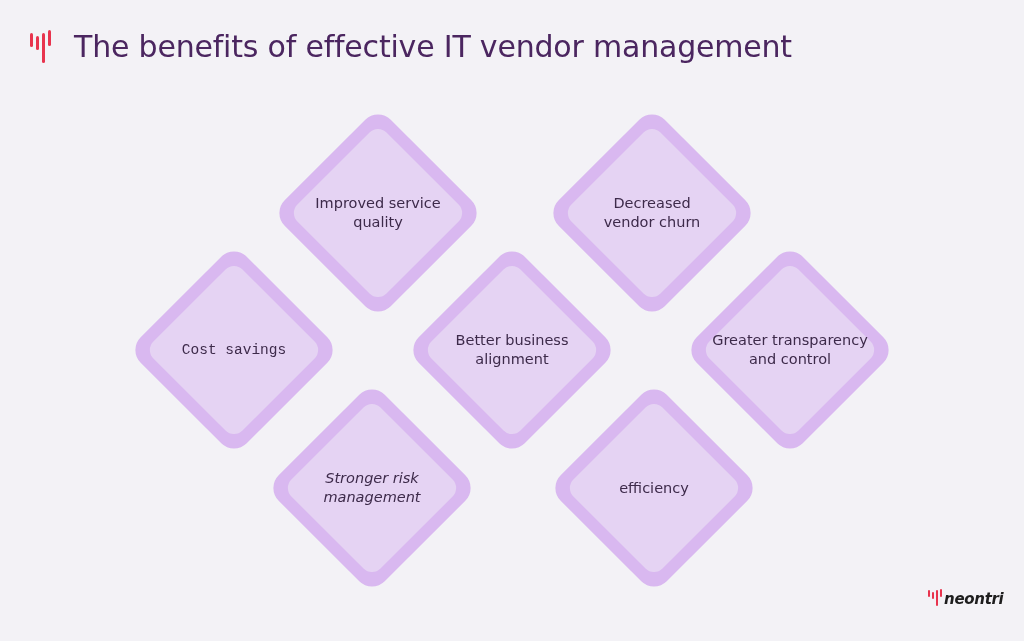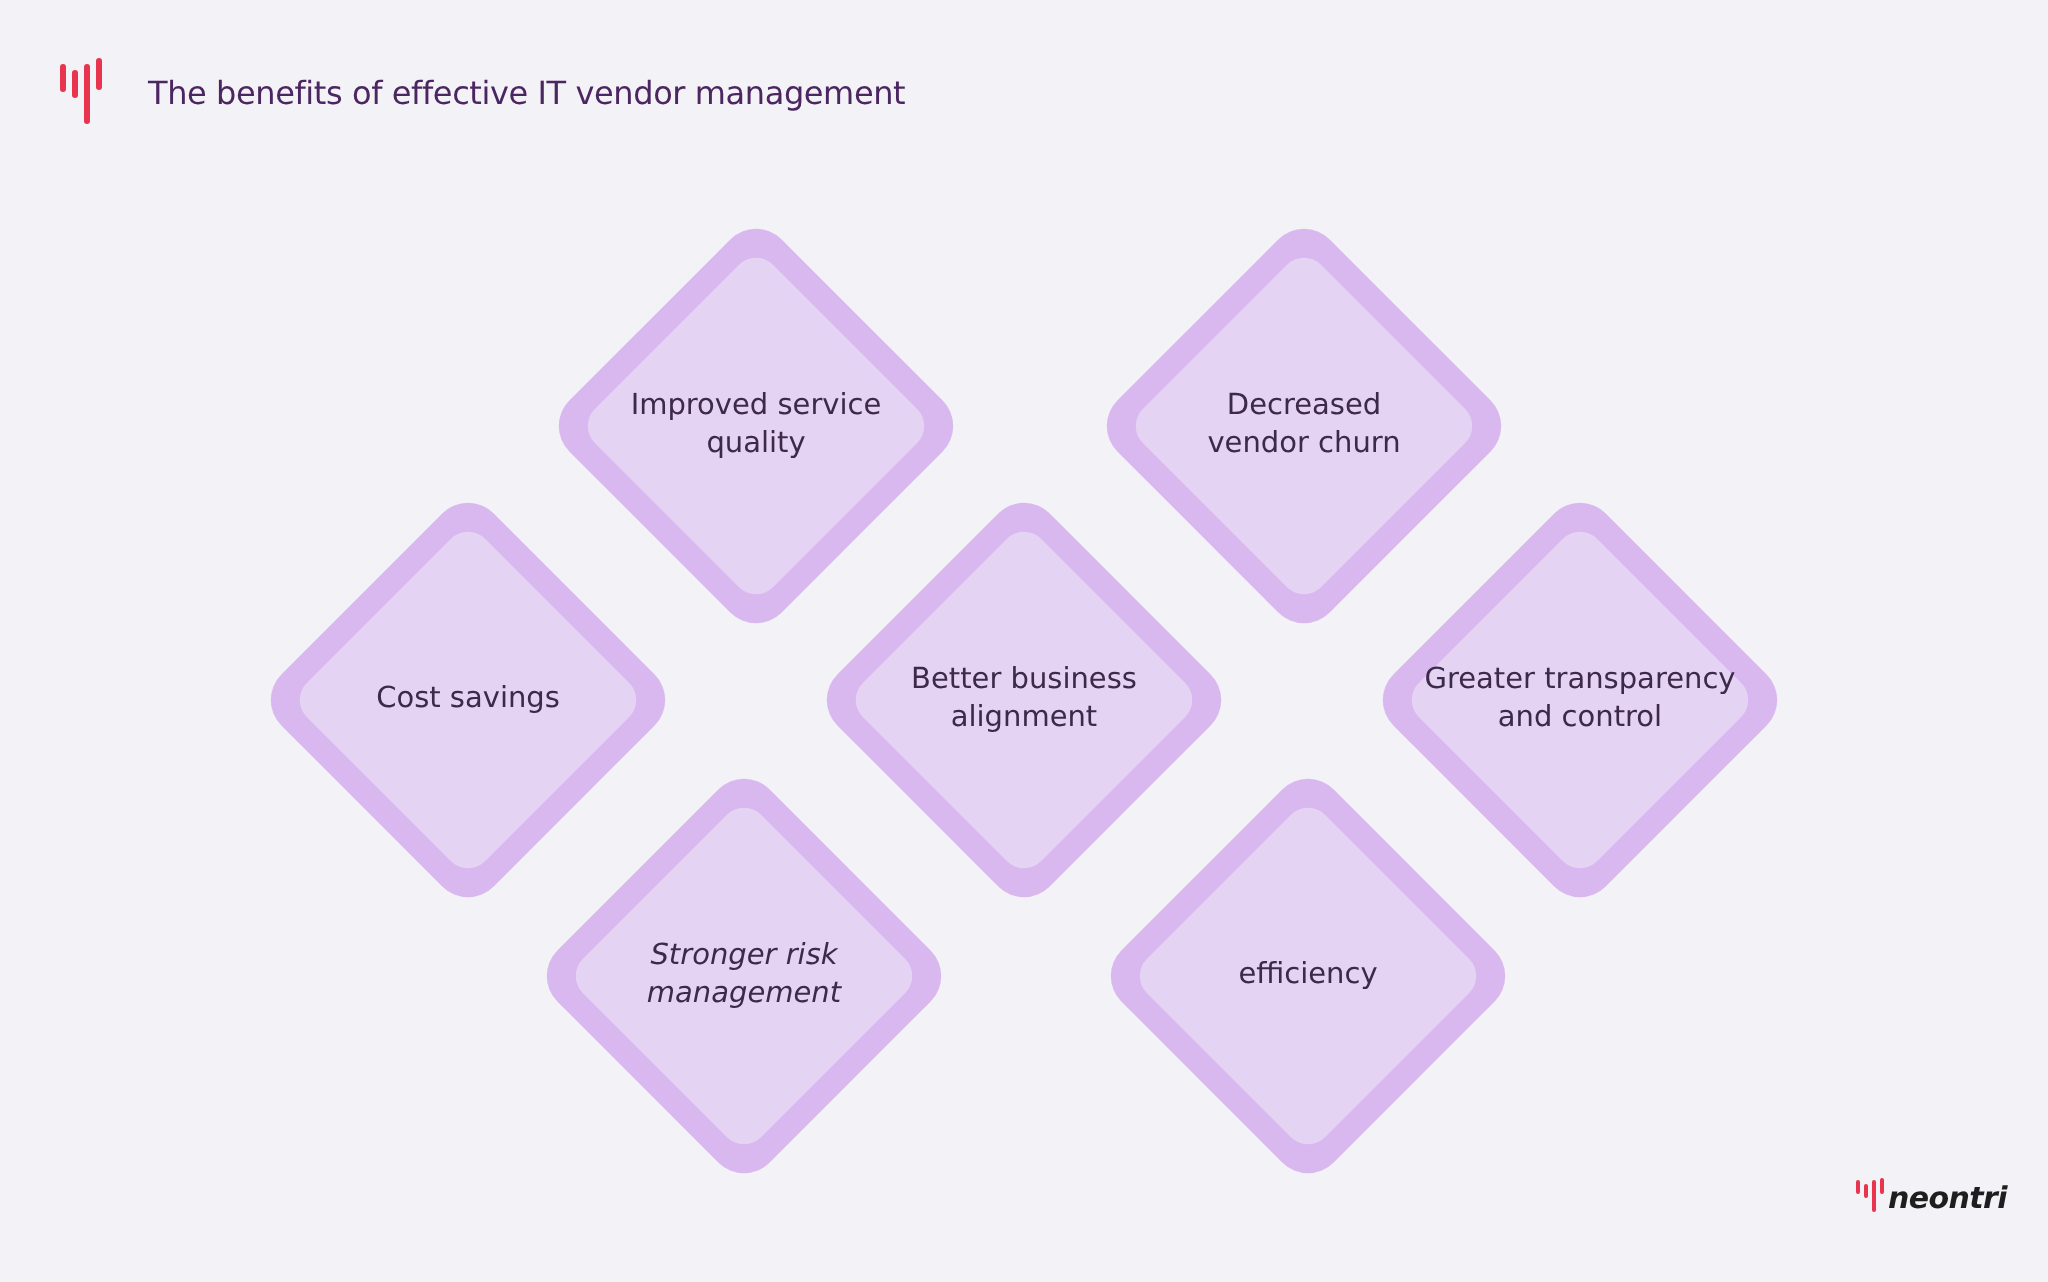--- a/index.html
+++ b/index.html
@@ -6,21 +6,21 @@
     body {
       width: 1024px; height: 641px; overflow: hidden;
       background: #f3f2f6;
       font-family: "DejaVu Sans", sans-serif;
       position: relative;
     }
     .header { position: absolute; left: 28px; top: 29px; display: flex; align-items: center; }
     .logo-mark { width: 26px; height: 34px; position: relative; }
     .logo-mark span { position: absolute; width: 3px; background: #e8344e; border-radius: 2px; }
     .title {
-      margin-left: 20px; font-size: 16px; color: #4b2660; font-weight: 500;
+      margin-left: 20px; font-size: 30px; color: #4b2660; font-weight: 500;
       letter-spacing: -0.2px; white-space: nowrap;
     }
     .diamond {
       position: absolute; width: 150px; height: 150px;
       transform: translate(-50%, -50%) rotate(45deg);
       background: #d9b8f0; border-radius: 18px;
     }
     .diamond .inner {
       position: absolute; left: 12px; top: 12px; right: 12px; bottom: 12px;
       background: #e5d3f3; border-radius: 12px;
@@ -58,21 +58,21 @@
     <div class="diamond" style="left: 652px; top: 213px;">
       <div class="inner"></div>
     </div>
     <div class="label" style="left: 652px; top: 213px;">
       <div>Decreased</div>
       <div>vendor churn</div>
     </div>
     <div class="diamond" style="left: 234px; top: 350px;">
       <div class="inner"></div>
     </div>
-    <div class="label" style="left: 234px; top: 350px;">
+    <div class="label" style="left: 234px; top: 350px; font-family: Liberation Mono, monospace;">
       <div>Cost savings</div>
     </div>
     <div class="diamond" style="left: 512px; top: 350px;">
       <div class="inner"></div>
     </div>
     <div class="label" style="left: 512px; top: 350px;">
       <div>Better business</div>
       <div>alignment</div>
     </div>
     <div class="diamond" style="left: 790px; top: 350px;">

